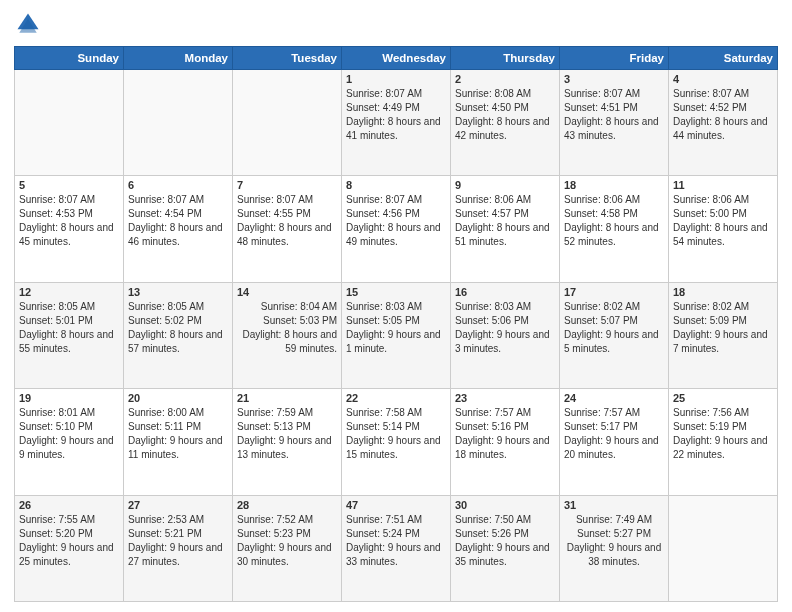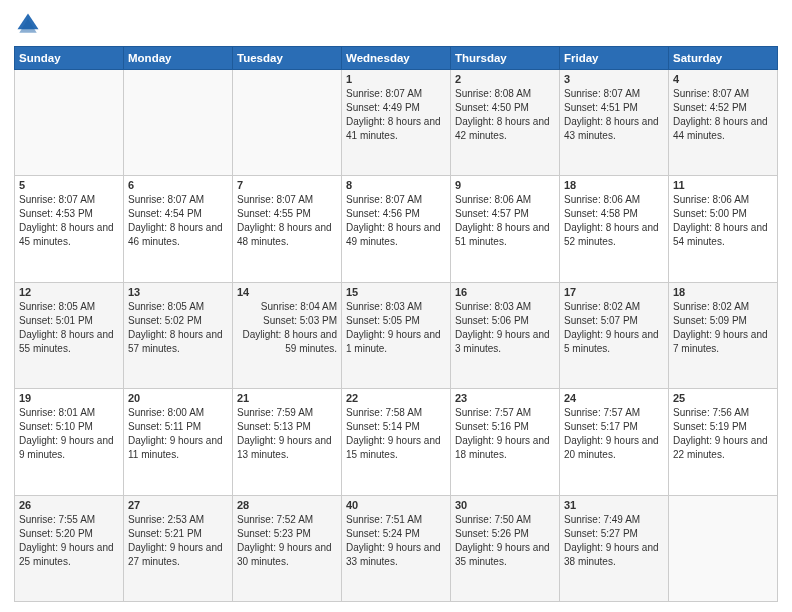--- a/index.html
+++ b/index.html
@@ -68,21 +68,21 @@
       width: 100%;
       table-layout: fixed;
     }
     .calendar thead tr th {
       background: #2a6db5;
       color: #fff;
       font-size: 11.5px;
       font-weight: bold;
       padding: 5px 4px;
       border: 1px solid #1e5a9a;
-      text-align: left;
+      text-align: right;
     }
     .calendar tbody tr td {
       border: 1px solid #ccc;
       vertical-align: top;
       padding: 3px 4px;
       font-size: 9.5px;
       color: #333;
       height: 82px;
       background: #fff;
     }
@@ -315,34 +315,34 @@
 Sunset: 5:21 PM
 Daylight: 9 hours and 27 minutes.</div>
           </td>
           <td>
             <span class="day-num">28</span>
             <div class="day-info" style="white-space: pre-line;">Sunrise: 7:52 AM
 Sunset: 5:23 PM
 Daylight: 9 hours and 30 minutes.</div>
           </td>
           <td>
-            <span class="day-num">40</span>
+            <span class="day-num">47</span>
             <div class="day-info" style="white-space: pre-line;">Sunrise: 7:51 AM
 Sunset: 5:24 PM
 Daylight: 9 hours and 33 minutes.</div>
           </td>
           <td>
             <span class="day-num">30</span>
             <div class="day-info" style="white-space: pre-line;">Sunrise: 7:50 AM
 Sunset: 5:26 PM
 Daylight: 9 hours and 35 minutes.</div>
           </td>
           <td>
             <span class="day-num">31</span>
-            <div class="day-info" style="white-space: pre-line;">Sunrise: 7:49 AM
+            <div class="day-info" style="white-space: pre-line; text-align: center;">Sunrise: 7:49 AM
 Sunset: 5:27 PM
 Daylight: 9 hours and 38 minutes.</div>
           </td>
           <td class="empty-cell"></td>
         </tr>
       </tbody>
   </table>
 </div>
 
 </body></html>

